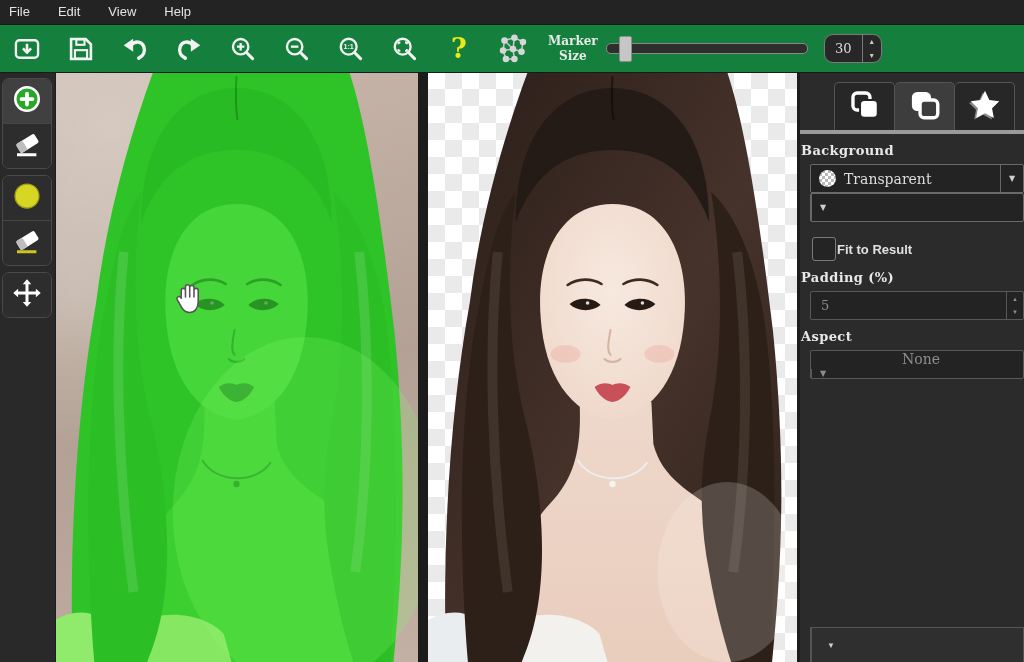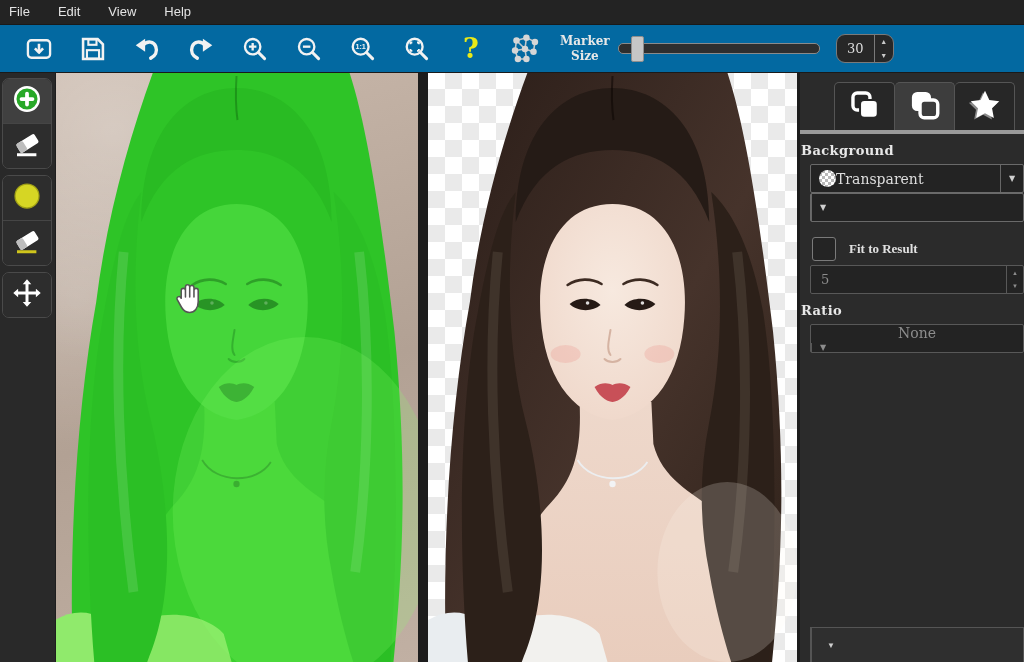--- a/index.html
+++ b/index.html
@@ -7,22 +7,22 @@
     width:1024px;height:662px;position:relative;overflow:hidden;
     background:#262626;font-family:"Liberation Sans", sans-serif;
     -webkit-font-smoothing:antialiased;
   }
   
   #menubar{position:absolute;top:0;left:0;right:0;height:24px;background:#232323;
     border-bottom:1px solid #191919;display:flex;align-items:center;z-index:30;}
   .menu-item{color:#e4e4e4;font-size:13px;padding:0 14px;line-height:24px;cursor:default;}
   .menu-item:first-child{padding-left:9px;}
   
-  #toolbar{position:absolute;top:25px;left:0;right:0;height:47px;background:#0369a1;
-    border-bottom:1px solid #1a1a1a;display:flex;align-items:center;z-index:30;padding-left:12px;}
+  #toolbar{position:absolute;top:25px;left:0;right:0;height:47px;background:#15803d;
+    border-bottom:1px solid #1a1a1a;display:flex;align-items:center;z-index:30;}
   .tb-btn{width:54px;height:40px;display:flex;align-items:center;justify-content:center;flex:0 0 auto;}
   .tb-btn svg{display:block;}
   .qmark{font-family:"DejaVu Serif",serif;font-weight:700;font-size:27px;color:#e9e918;line-height:1;}
   .marker-label{font-family:"DejaVu Serif",serif;font-weight:700;color:#e8e8e8;font-size:12px;
     line-height:1.25;text-align:center;margin:0 8px 0 8px;white-space:nowrap;}
   .slider{position:relative;width:200px;height:9px;border:1px solid #8a8a8a;border-radius:5px;
     background:#2e2e2e;margin-right:16px;}
   .slider-handle{position:absolute;left:12px;top:-8px;width:11px;height:24px;background:#c6c6c6;
     border:1px solid #8e8e8e;border-radius:2px;}
   .spinbox{display:flex;width:56px;height:27px;border:1px solid #7a7a7a;border-radius:9px;
@@ -98,32 +98,32 @@
   .tab{width:59px;display:flex;align-items:center;justify-content:center;background:#272727;
     border:1px solid #555;border-bottom:none;border-radius:5px 5px 0 0;margin-right:0;}
   .tab + .tab{border-left:none;}
   .tab.selected{background:#3d3d3d;}
   .tab-divider{height:4px;background:#9a9a9a;margin-top:0;}
   .side-label{font-family:"DejaVu Serif",serif;font-weight:700;font-size:13px;color:#e8e8e8;
     letter-spacing:.4px;margin:9px 0 6px 1px;}
   .dd{margin-left:10px;width:calc(100% - 10px);height:29px;background:#232323;
     border:1px solid #6a6a6a;border-radius:2px;display:flex;align-items:center;
     font-family:"DejaVu Serif",serif;font-size:14px;color:#ddd;box-sizing:border-box;}
-  .dd-val{padding-left:0;flex:1;white-space:nowrap;overflow:hidden;}
+  .dd-val{padding-left:8px;flex:1;white-space:nowrap;overflow:hidden;}
   .dd-arrow{width:22px;align-self:stretch;display:flex;align-items:center;justify-content:center;
     border-left:1px solid #666;font-size:8px;color:#cfcfcf;}
   .dd.dim{border-color:#585858;color:#8d8d8d;flex-direction:column;}
   .dd.dim .dd-arrow{color:#8d8d8d;border-left-color:#585858;}
   .checker-dot{width:17px;height:17px;border-radius:50%;margin-left:8px;flex:0 0 auto;
     background-color:#fff;
     background-image:conic-gradient(#b9b9b9 25%,#fff 0 50%,#b9b9b9 0 75%,#fff 0);
     background-size:6px 6px;}
   .check-row{display:flex;align-items:center;margin:15px 0 4px 12px;}
   .checkbox{width:22px;height:22px;border:1px solid #7a7a7a;border-radius:3px;background:#242424;}
-  .check-label{font-family:Liberation Serif, serif;font-weight:700;font-size:13px;color:#e0e0e0;margin-left:13px;}
+  .check-label{font-family:Liberation Sans, sans-serif;font-weight:700;font-size:13px;color:#e0e0e0;margin-left:1px;}
   .num{margin-left:10px;width:calc(100% - 10px);height:29px;background:#232323;
     border:1px solid #585858;border-radius:2px;display:flex;box-sizing:border-box;}
   .num-val{flex:1;display:flex;align-items:center;padding-left:10px;color:#8d8d8d;
     font-family:"DejaVu Serif",serif;font-size:13px;}
   .num-arrows{width:16px;border-left:1px solid #585858;display:flex;flex-direction:column;}
   .num-arrows span{flex:1;display:flex;align-items:center;justify-content:center;font-size:6px;color:#8d8d8d;}
   .reset-btn{position:absolute;left:10px;right:0;bottom:0;height:34px;background:#2f2f2f;
     border:1px solid #555;border-bottom:none;display:flex;}
   .reset-main{flex:1;display:flex;align-items:center;justify-content:center;
     font-family:"DejaVu Serif",serif;font-weight:700;font-size:15px;color:#e9ded2;}
@@ -423,29 +423,30 @@
 
   <div class="dd">
     <span class="dd-arrow">▼</span>
   </div>
 
   <div class="check-row">
     <span class="checkbox"></span>
     <span class="check-label">Fit to Result</span>
   </div>
 
+  <div class="side-label">Padding (%)</div>
   <div class="num">
     <span class="num-val">5</span>
     <span class="num-arrows">
       <span>▲</span>
       <span>▼</span>
     </span>
   </div>
 
-  <div class="side-label">Ratio</div>
+  <div class="side-label">Aspect</div>
   <div class="dd dim">
     <span class="dd-val">None</span>
     <span class="dd-arrow">▼</span>
   </div>
 
   <div class="reset-btn">
     <div class="reset-arrow">
       <span>▼</span>
     </div>
   </div>

